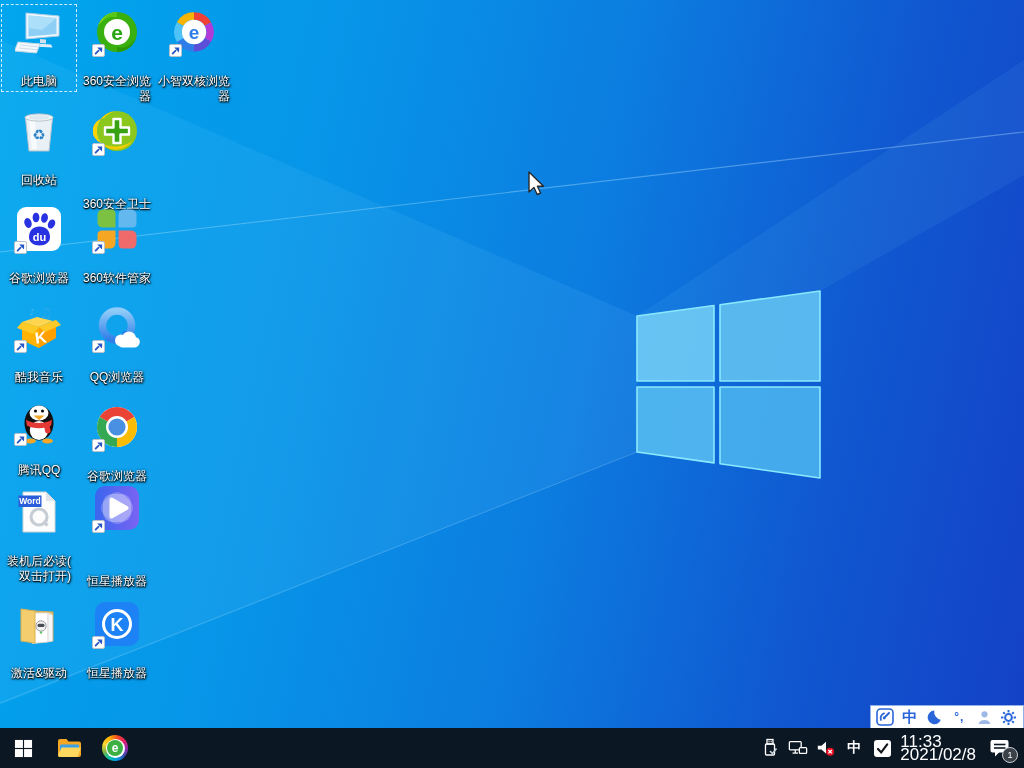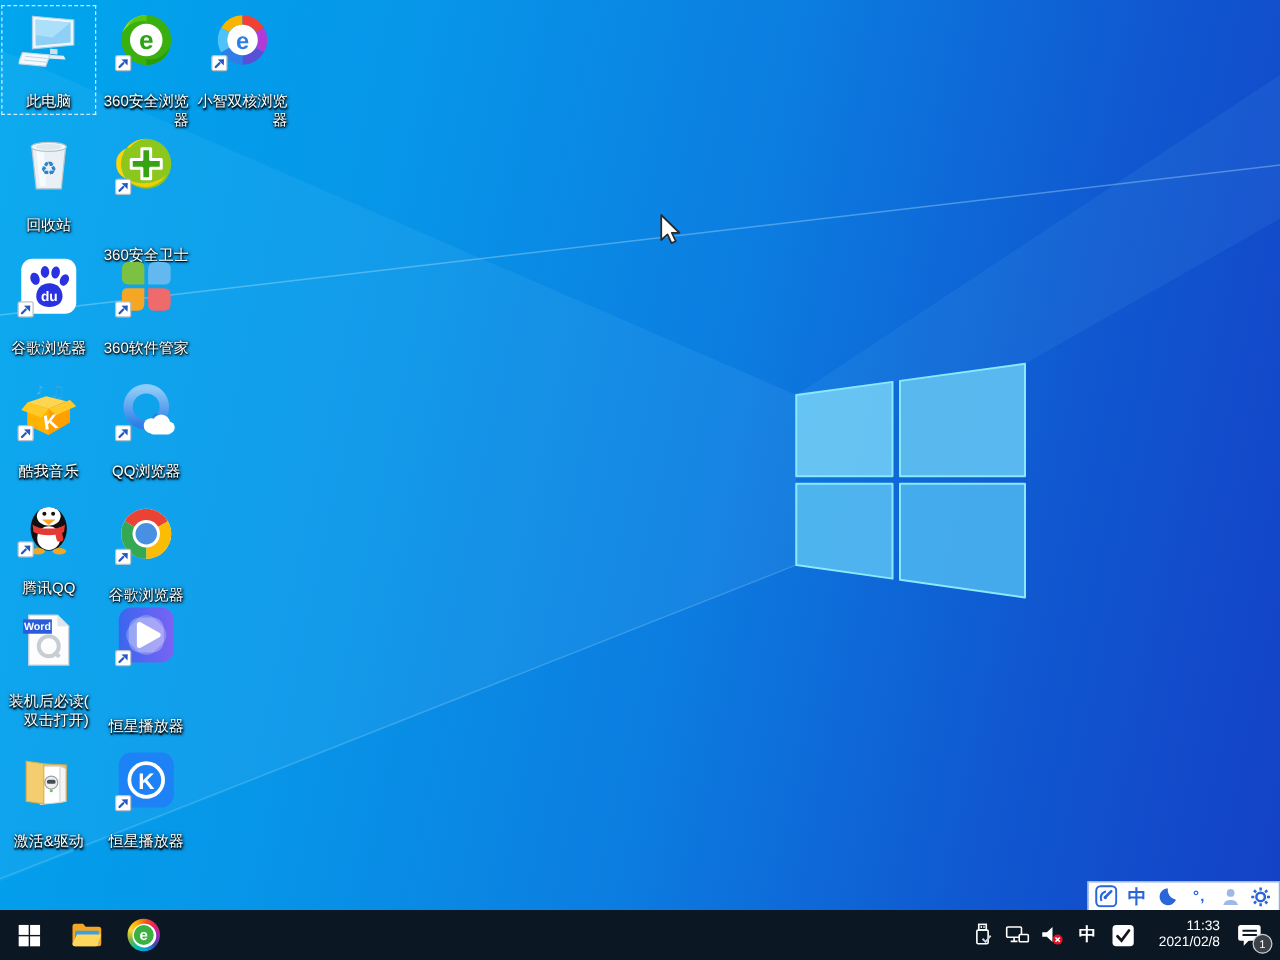--- a/index.html
+++ b/index.html
@@ -32,21 +32,21 @@
   .lb-punct{color:#2a66d9;font-weight:bold;font-size:12px;letter-spacing:1px;}
 
   
   .taskbar{position:absolute;left:0;bottom:0;width:1024px;height:40px;background:#0c1724;
     display:flex;align-items:center;z-index:40;}
   .tb-btn{width:46px;height:40px;display:flex;align-items:center;justify-content:center;
     background:transparent;border:none;padding:0;cursor:default;}
   .tb-tray{margin-left:auto;display:flex;align-items:center;gap:8px;padding-right:8px;}
   .tray-ic{display:flex;align-items:center;justify-content:center;width:20px;height:24px;}
   .tray-ime{color:#fff;font-size:14px;font-weight:bold;}
-  .tb-clock{color:#fff;font-size:11px;line-height:13px;text-align:right;min-width:60px;}
+  .tb-clock{color:#fff;font-size:17px;line-height:13px;text-align:left;min-width:60px;}
   .tb-action{position:relative;width:32px;height:30px;display:flex;align-items:center;justify-content:center;}
   .badge{position:absolute;right:-2px;bottom:0;width:14px;height:14px;border-radius:50%;
     background:#3c4147;border:1px solid #c9ced4;color:#fff;font-size:9px;line-height:14px;
     text-align:center;box-sizing:content-box;}
   .ring360{width:26px;height:26px;border-radius:50%;
     background:conic-gradient(from -30deg,#ffb300,#f4511e,#e91e63,#9c27b0,#3949ab,#039be5,#00bfa5,#7cb342,#fdd835,#ffb300);
     display:flex;align-items:center;justify-content:center;}
   .ring360 .inner1{width:19px;height:19px;border-radius:50%;background:#fff;display:flex;align-items:center;justify-content:center;}
   .ring360 .inner2{width:16px;height:16px;border-radius:50%;background:#3cb043;color:#fff;font-weight:bold;
     font-size:12px;line-height:16px;text-align:center;font-family:"Liberation Sans",sans-serif;}

